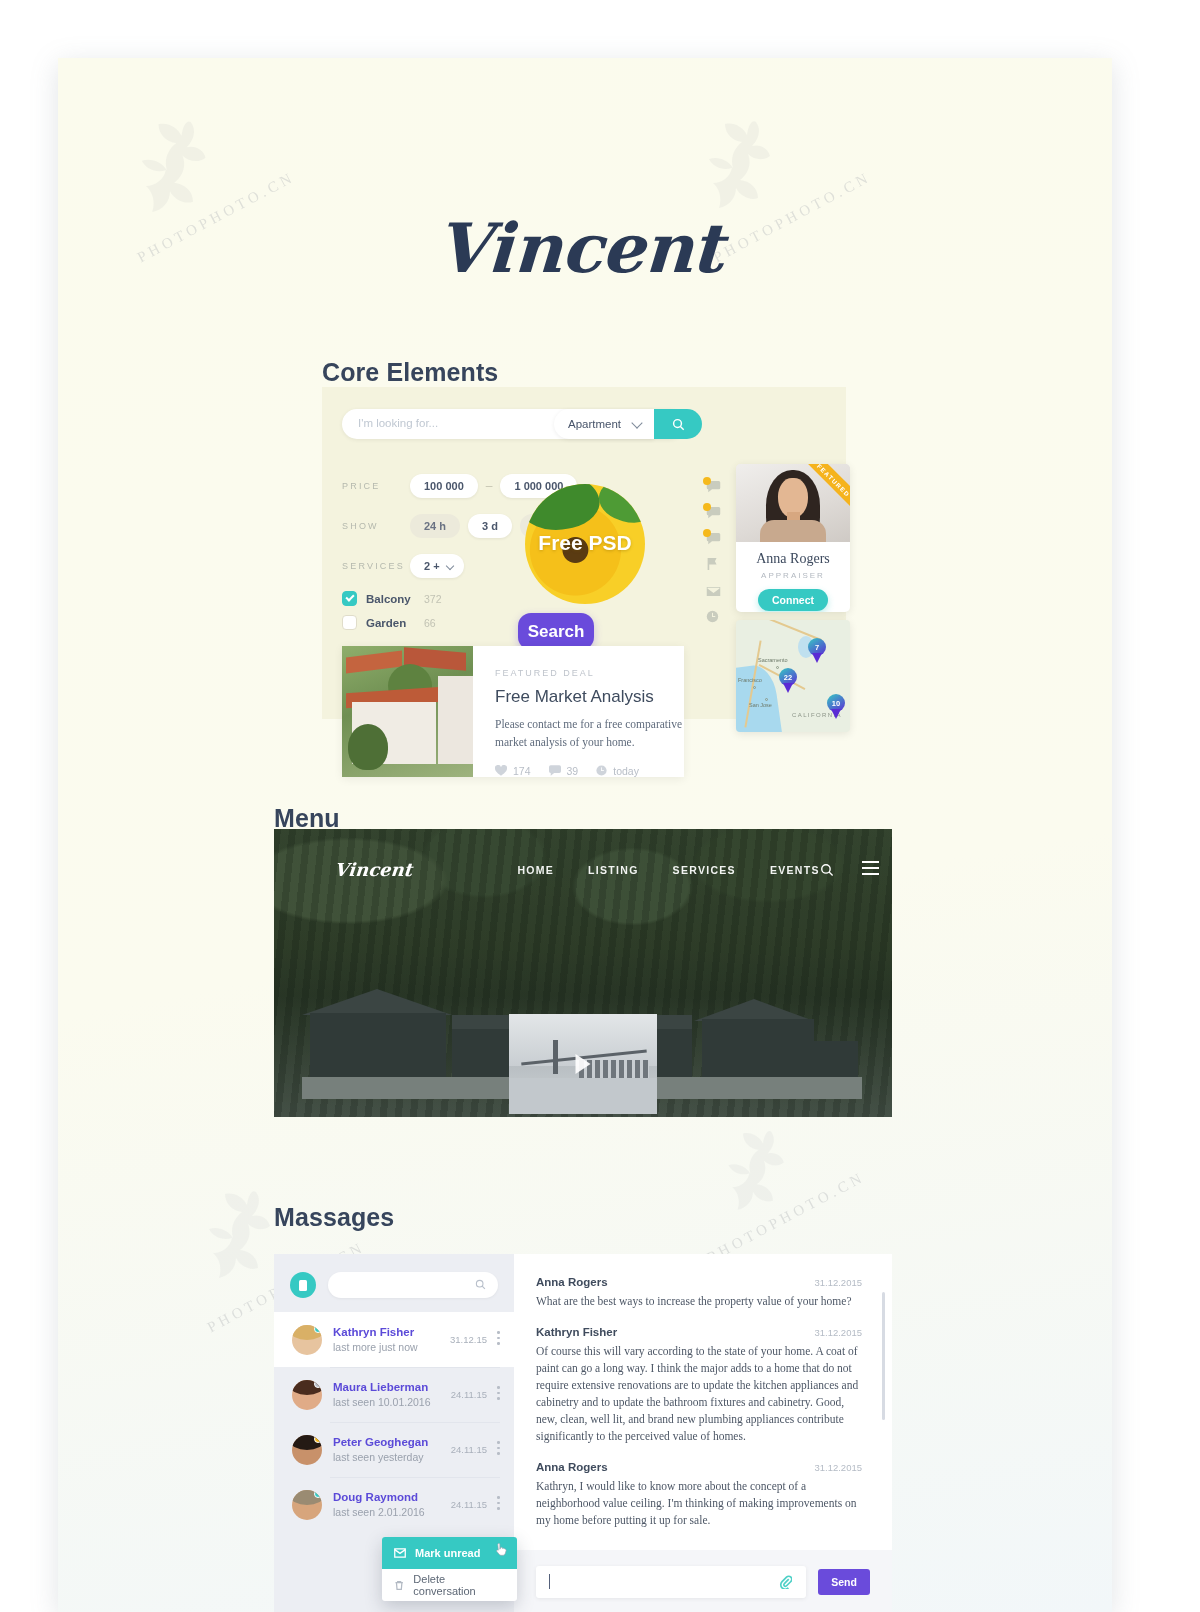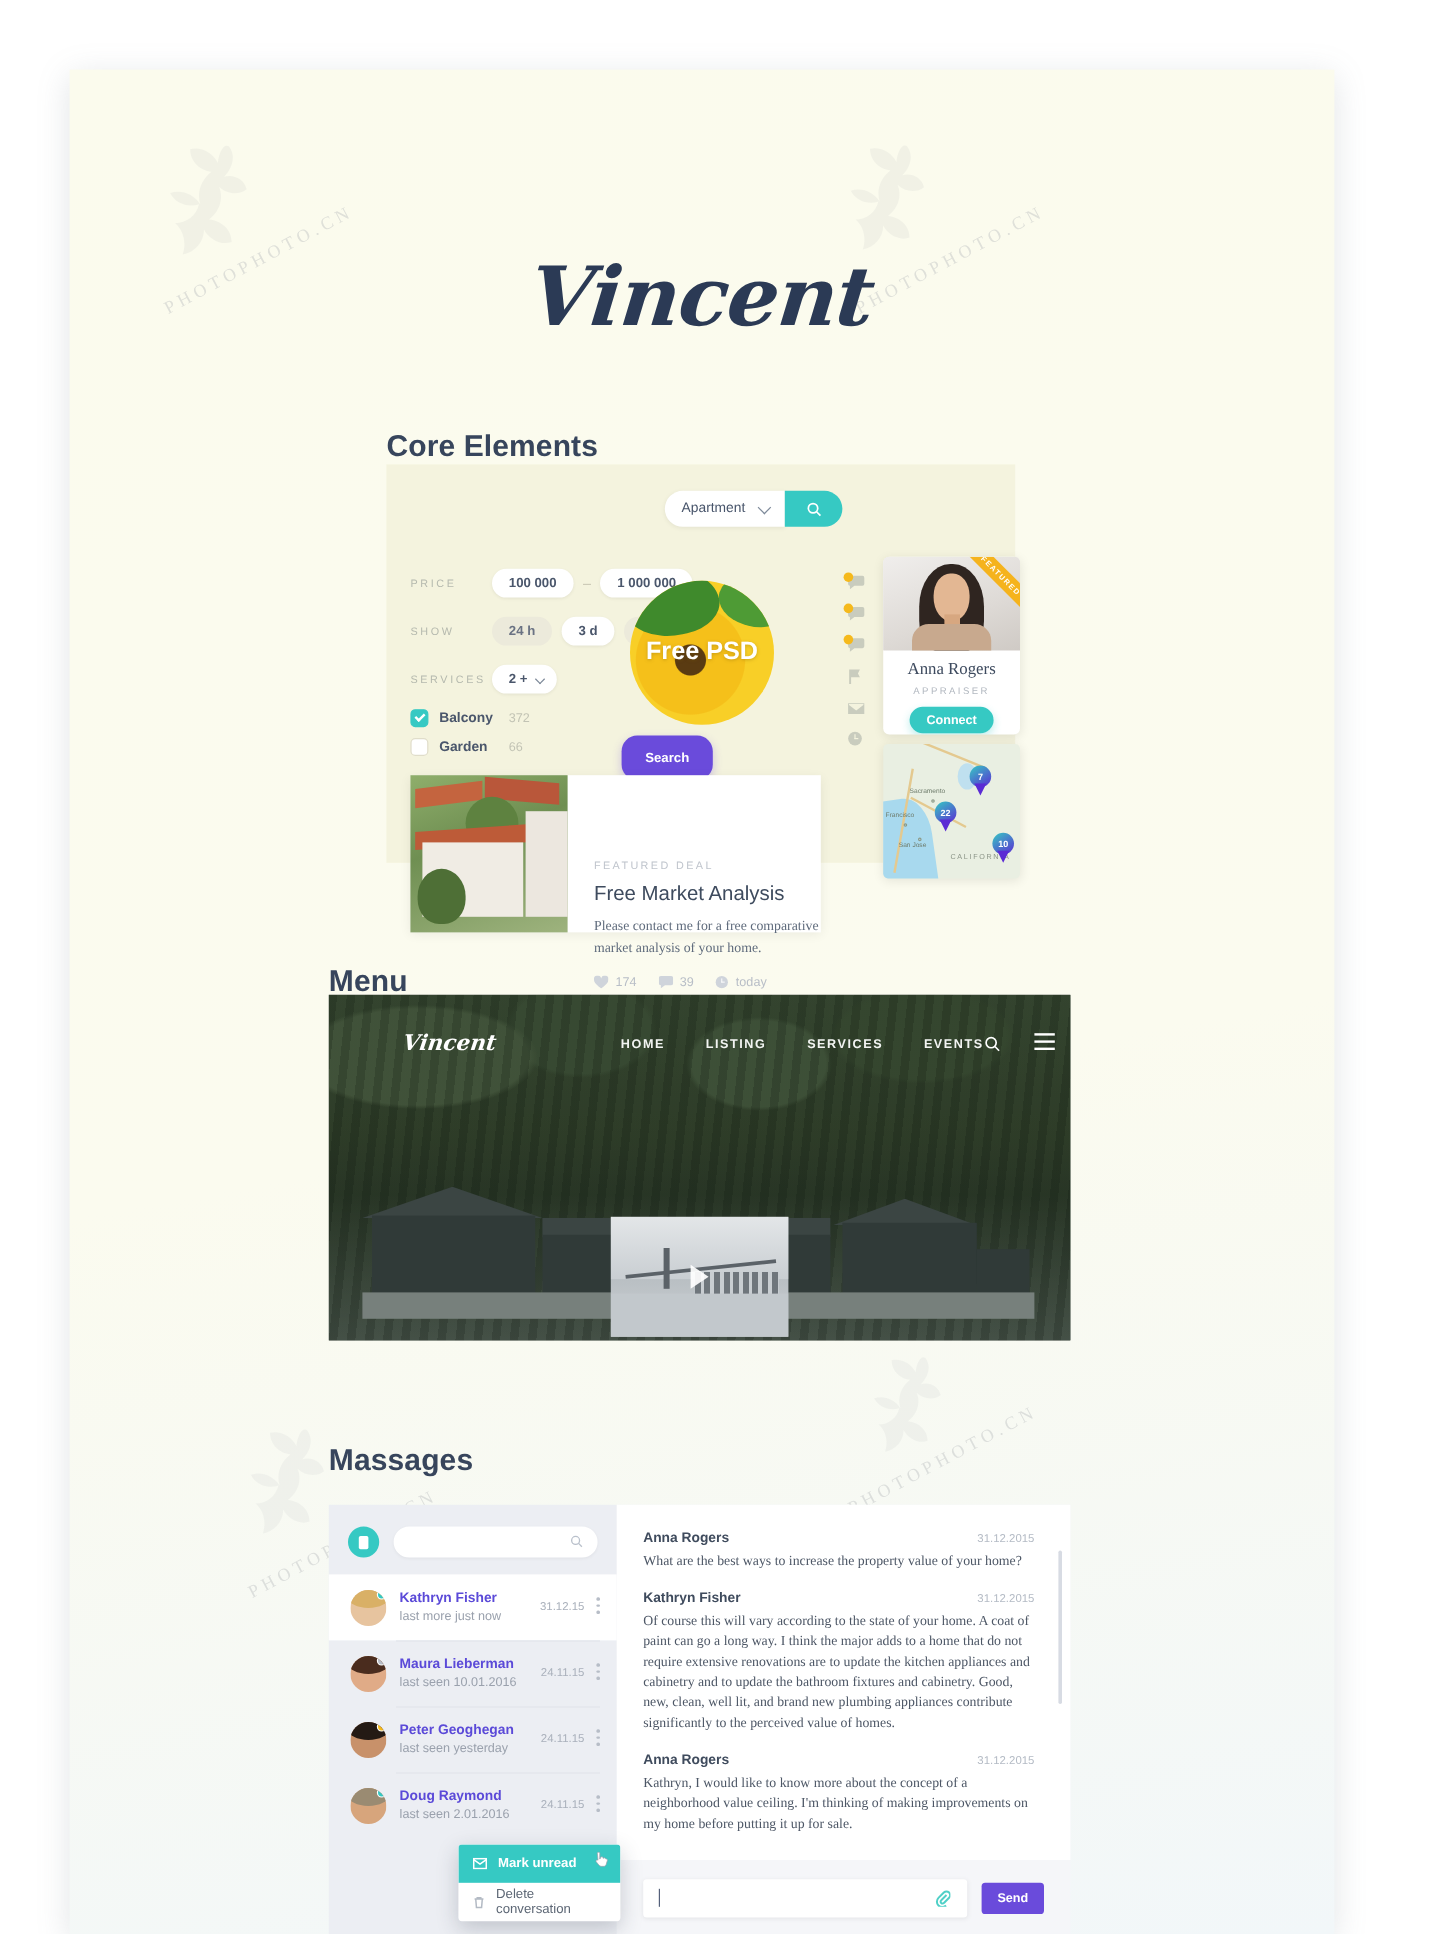--- a/index.html
+++ b/index.html
@@ -70,21 +70,21 @@
   .chk-row { position:absolute; display:flex; align-items:center; }
   .chkbox { width:15px; height:15px; border-radius:4px; background:#fff; border:1px solid #e0ddca;
       display:flex; align-items:center; justify-content:center; }
   .chkbox.on { background:#36c9c3; border-color:#36c9c3; }
   .chkbox.on:after { content:""; width:6px; height:3px; border-left:2px solid #fff;
       border-bottom:2px solid #fff; transform:rotate(-45deg) translate(1px,-1px); }
   .chk-lbl { font-size:11.5px; font-weight:bold; color:#4a566b; margin-left:9px; width:58px; }
   .chk-num { font-size:10.5px; color:#c2c3b4; }
 
   .search-cta { position:absolute; left:196px; top:226px; width:76px; height:37px;
-      background:#6a4bdb; border-radius:13px; color:#fff; font-size:11px; font-weight:bold;
+      background:#6a4bdb; border-radius:13px; color:#fff; font-size:17px; font-weight:bold;
       display:flex; align-items:center; justify-content:center; box-shadow:0 3px 8px rgba(106,75,219,.3); }
 
   .sunflower { position:absolute; left:203px; top:97px; width:120px; height:120px; border-radius:50%;
       overflow:hidden; background:radial-gradient(circle at 42% 55%, #5a3b12 0 13%, #f5c01a 14% 47%, #f8cf27 48% 100%); }
   .sunflower .leaf { position:absolute; left:-6px; top:-10px; width:80px; height:56px;
       background:#3f8a2c; border-radius:0 60% 40% 55%; transform:rotate(-12deg); }
   .sunflower .leaf2 { position:absolute; right:-14px; top:-6px; width:60px; height:44px;
       background:#4e9b35; border-radius:55% 0 50% 45%; transform:rotate(16deg); }
   .sunflower .psd { position:absolute; left:0; right:0; top:47px; text-align:center;
       color:#fff; font-size:21px; font-weight:bold; text-shadow:0 1px 3px rgba(120,90,0,.35); }
@@ -121,21 +121,21 @@
   .deal-img { width:131px; position:relative; overflow:hidden;
       background:linear-gradient(160deg,#8fae6b 0%,#6f8f52 40%,#9eb37e 100%); }
   .deal-img .roofA { position:absolute; left:4px; top:8px; width:56px; height:16px; background:#c4643f; transform:skewY(-7deg); }
   .deal-img .roofB { position:absolute; left:62px; top:4px; width:62px; height:18px; background:#b9573a; transform:skewY(5deg); }
   .deal-img .hw1 { position:absolute; left:10px; top:56px; width:84px; height:62px; background:#f0ece4; }
   .deal-img .roofC { position:absolute; left:4px; top:44px; width:96px; height:15px; background:#bd5b38; transform:skewY(-4deg); }
   .deal-img .hw2 { position:absolute; left:96px; top:30px; width:36px; height:88px; background:#ece7df; }
   .deal-img .tree { position:absolute; left:46px; top:18px; width:44px; height:44px; background:#5e8240; border-radius:50%; }
   .deal-img .tree2 { position:absolute; left:6px; top:78px; width:40px; height:46px; background:#4e6f36; border-radius:50% 50% 45% 45%; }
   .deal-body { flex:1; padding:22px 0 0 22px; }
-  .deal-kicker { font-size:9px; letter-spacing:2px; color:#bfc4cc;margin-top:48px; }
+  .deal-kicker { font-size:9px; letter-spacing:2px; color:#bfc4cc; }
   .deal-title { margin-top:9px; font-size:17px; color:#3e4b5e; font-weight:normal;
       font-family:"Liberation Sans", sans-serif; }
   .deal-text { margin-top:9px; font-family:"Liberation Serif",serif; font-size:11.5px;
       line-height:1.55; color:#5f6b7c; }
   .deal-meta { margin-top:13px; display:flex; align-items:center; gap:18px; font-size:10.5px; color:#b8bec7; }
   .deal-meta .mi { display:flex; align-items:center; gap:6px; }
   .deal-meta svg { fill:#cfd4db; }
 
   .map-card { position:absolute; left:414px; top:233px; width:114px; height:112px;
       border-radius:4px; overflow:hidden; box-shadow:0 2px 9px rgba(0,0,0,.09);
@@ -304,20 +304,23 @@
   </div>
 
   <div class="brand-wrap">
     <div class="brand">Vincent</div>
   </div>
 
   <div class="sec-title" style="left:264px;top:300px;">Core Elements</div>
 
   <div class="core-panel">
 
+    <div class="search-row">
+      <span class="ph">I'm looking for...</span>
+    </div>
     <div class="type-sel">
       <span class="lbl">Apartment</span>
       <span class="chev"></span>
     </div>
     <div class="srch-btn">
       <svg width="13" height="13" viewBox="0 0 20 20">
           <circle cx="8.5" cy="8.5" r="6"></circle>
           <line x1="13" y1="13" x2="18" y2="18"></line>
         </svg>
     </div>

